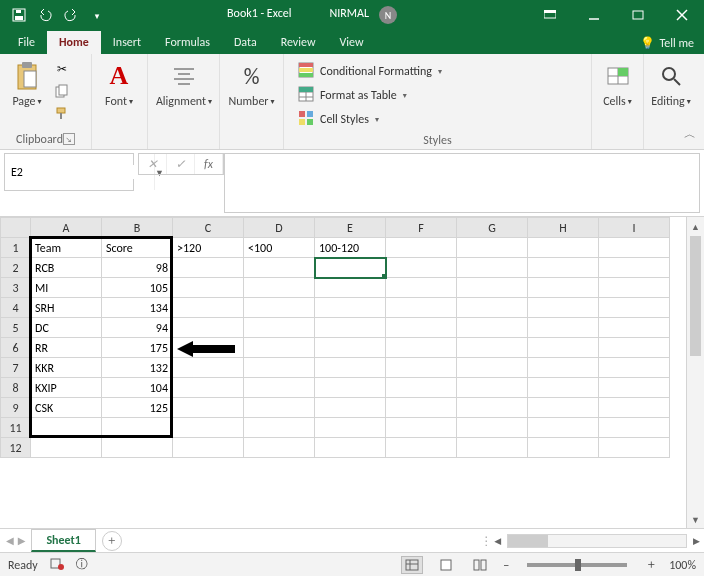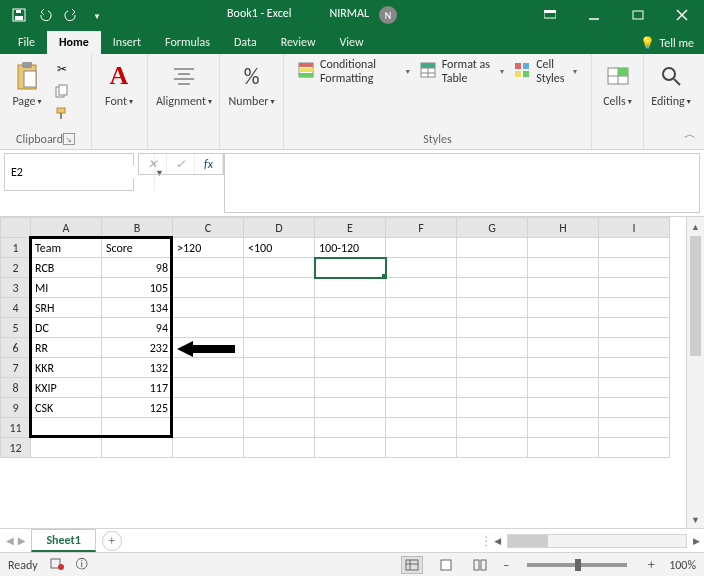--- a/index.html
+++ b/index.html
@@ -12,21 +12,21 @@
 .titlebar .spacer { flex:1; }
 .titlebar .doc { display:flex; gap:10px; }
 .titlebar .user-badge { width:18px; height:18px; border-radius:50%; background:#888; display:flex; align-items:center; justify-content:center; font-size:10px; color:#fff; }
 .titlebar .winctl { display:flex; margin-left:20px; }
 .titlebar .winctl .wbtn { width:44px; height:30px; display:flex; align-items:center; justify-content:center; cursor:pointer; }
 .titlebar svg { display:block; }
 
 
 .tabs { height:24px; background:#0f6e39; display:flex; align-items:flex-end; padding-left:6px; }
 .tab { padding:4px 12px 5px; color:#e9f2ec; cursor:pointer; font-size:12px; }
-.tab.active { background:#f3f3f3; color:#000000; font-weight:600; }
+.tab.active { background:#f3f3f3; color:#7f1d1d; font-weight:600; }
 .tabs .spacer { flex:1; }
 .tabs .tellme { display:flex; align-items:center; gap:4px; color:#e9f2ec; padding:0 10px 4px; }
 
 
 .ribbon { height:96px; background:#f3f3f3; border-bottom:1px solid #d4d4d4; display:flex; position:relative; }
 .rgroup { padding:4px 6px 2px; display:flex; flex-direction:column; border-right:1px solid #e0e0e0; }
 .rgroup .body { flex:1; display:flex; align-items:flex-start; gap:2px; }
 .rgroup .label { height:16px; display:flex; align-items:center; justify-content:center; color:#666; font-size:11px; }
 .rgroup .label .launcher { width:12px; height:12px; border:1px solid #999; display:inline-flex; align-items:center; justify-content:center; font-size:7px; color:#666; cursor:pointer; }
 .bigbtn { width:42px; display:flex; flex-direction:column; align-items:center; gap:2px; padding:2px; cursor:pointer; }
@@ -38,21 +38,21 @@
 .menuitem .drop { font-size:8px; color:#666; }
 .collapse { position:absolute; right:8px; bottom:6px; cursor:pointer; color:#666; }
 
 
 .fxrow { display:flex; align-items:flex-start; border-bottom:1px solid #d4d4d4; background:#fff; }
 .namebox { width:130px; display:flex; align-items:center; border:1px solid #ccc; margin:3px 4px; height:38px; }
 .namebox input { flex:1; border:none; outline:none; padding:0 6px; font-size:12px; }
 .namebox .nbdrop { width:16px; text-align:center; color:#666; font-size:9px; cursor:pointer; border-left:1px solid #eee; height:100%; display:flex; align-items:center; justify-content:center;}
 .fxbtns { display:flex; border:1px solid #ccc; margin:3px 0; height:22px; }
 .fxbtns .fxb { width:28px; display:flex; align-items:center; justify-content:center; color:#aaa; border-right:1px solid #eee; cursor:pointer; font-style:italic;}
-.fxbtns .fxb:last-child { color:#0c4a6e; font-style:italic; }
+.fxbtns .fxb:last-child { color:#737373; font-style:italic; }
 .fxarea { flex:1; margin:3px 4px 3px 0; border:1px solid #ccc; height:60px; padding:2px 4px; font-size:12px; }
 
 
 .gridwrap { flex:1; position:relative; background:#fff; display:flex; flex-direction:column; }
 .grid { flex:1; overflow:hidden; }
 table { border-collapse:collapse; table-layout:fixed; }
 th, td { border:1px solid #d4d4d4; height:20px; font-size:12px; font-family:Calibri,sans-serif; padding:0 4px; overflow:hidden; white-space:nowrap; }
 th { background:#e6e6e6; font-weight:normal; color:#333; text-align:center; }
 th.rowhdr { width:30px; text-align:center; }
 th.colhdr { width:71px; }
@@ -242,21 +242,21 @@
         <div class="txt">
             <span>Number</span>
             <span style="font-size:8px">▾</span>
           </div>
       </div>
     </div>
     <div class="label"></div>
   </div>
 
   <div class="rgroup" style="flex:1">
-    <div class="body" style="flex-direction:row; align-items:flex-start; padding:2px 4px">
+    <div class="body" style="flex-direction:column; align-items:flex-start; padding:2px 4px">
       <div class="menuitem">
         <span><svg width="16" height="16">
               <rect x="1" y="1" width="14" height="14" fill="#fff" stroke="#888"></rect>
               <rect x="1" y="1" width="14" height="4" fill="#d66"></rect>
               <rect x="1" y="6" width="14" height="4" fill="#ed6"></rect>
               <rect x="1" y="11" width="14" height="4" fill="#6c6"></rect>
             </svg></span>
         <span>Conditional Formatting</span>
           <span class="drop">▾</span>
       </div>
@@ -413,21 +413,21 @@
             <td class=""></td>
             <td class=""></td>
             <td class=""></td>
             <td class=""></td>
             <td class=""></td>
             <td class=""></td>
           </tr>
           <tr>
             <th class="rowhdr">6</th>
             <td class="">RR</td>
-            <td class="num">232</td>
+            <td class="num">175</td>
             <td class=""></td>
             <td class=""></td>
             <td class=""></td>
             <td class=""></td>
             <td class=""></td>
             <td class=""></td>
             <td class=""></td>
           </tr>
           <tr>
             <th class="rowhdr">7</th>
@@ -437,21 +437,21 @@
             <td class=""></td>
             <td class=""></td>
             <td class=""></td>
             <td class=""></td>
             <td class=""></td>
             <td class=""></td>
           </tr>
           <tr>
             <th class="rowhdr">8</th>
             <td class="">KXIP</td>
-            <td class="num">117</td>
+            <td class="num">104</td>
             <td class=""></td>
             <td class=""></td>
             <td class=""></td>
             <td class=""></td>
             <td class=""></td>
             <td class=""></td>
             <td class=""></td>
           </tr>
           <tr>
             <th class="rowhdr">9</th>

